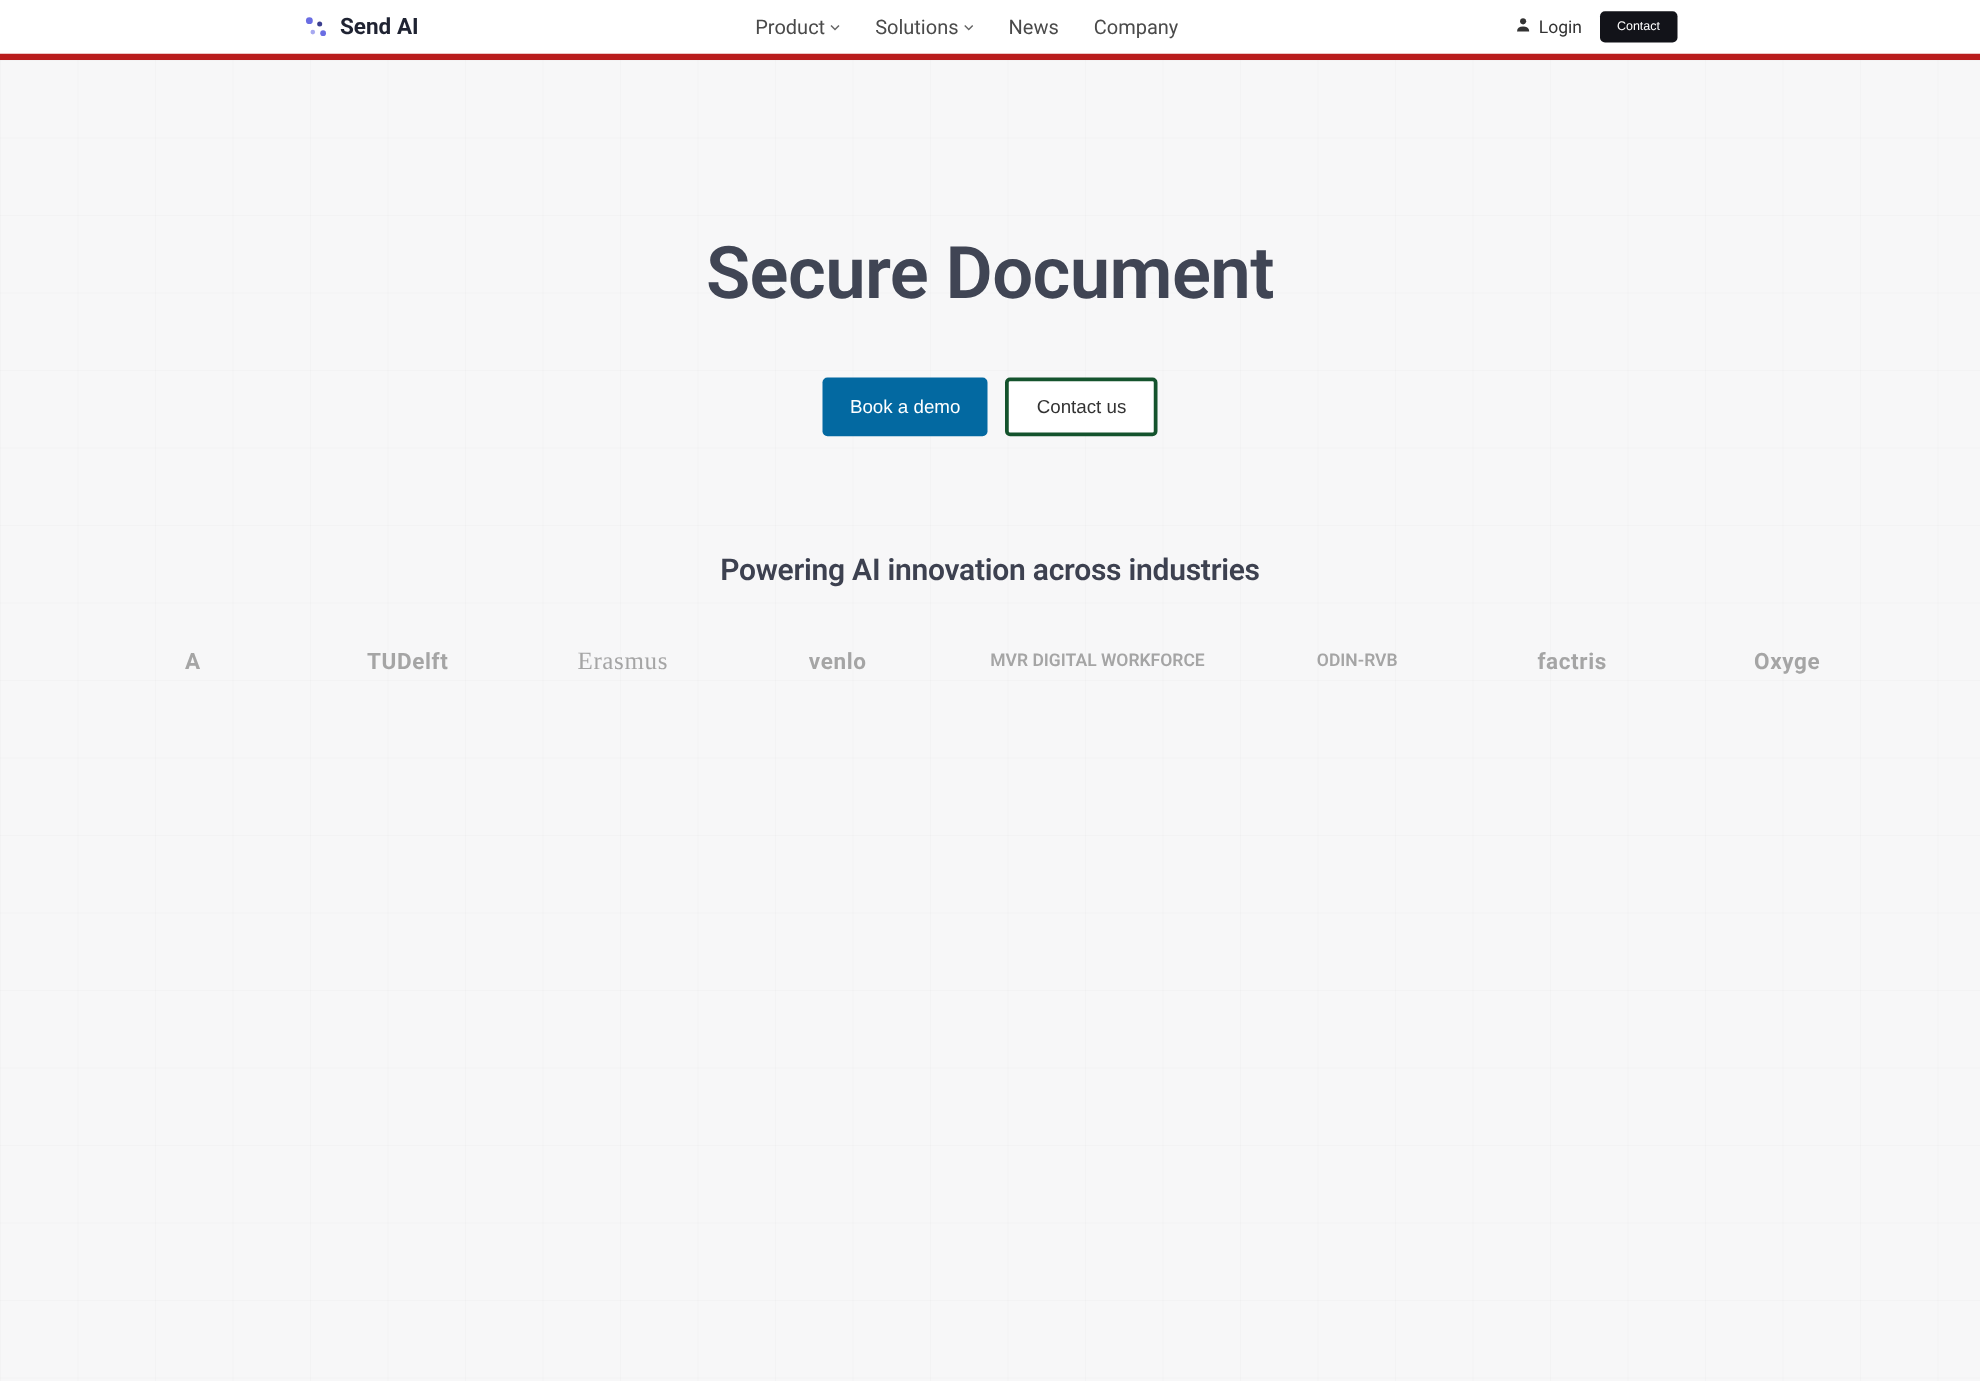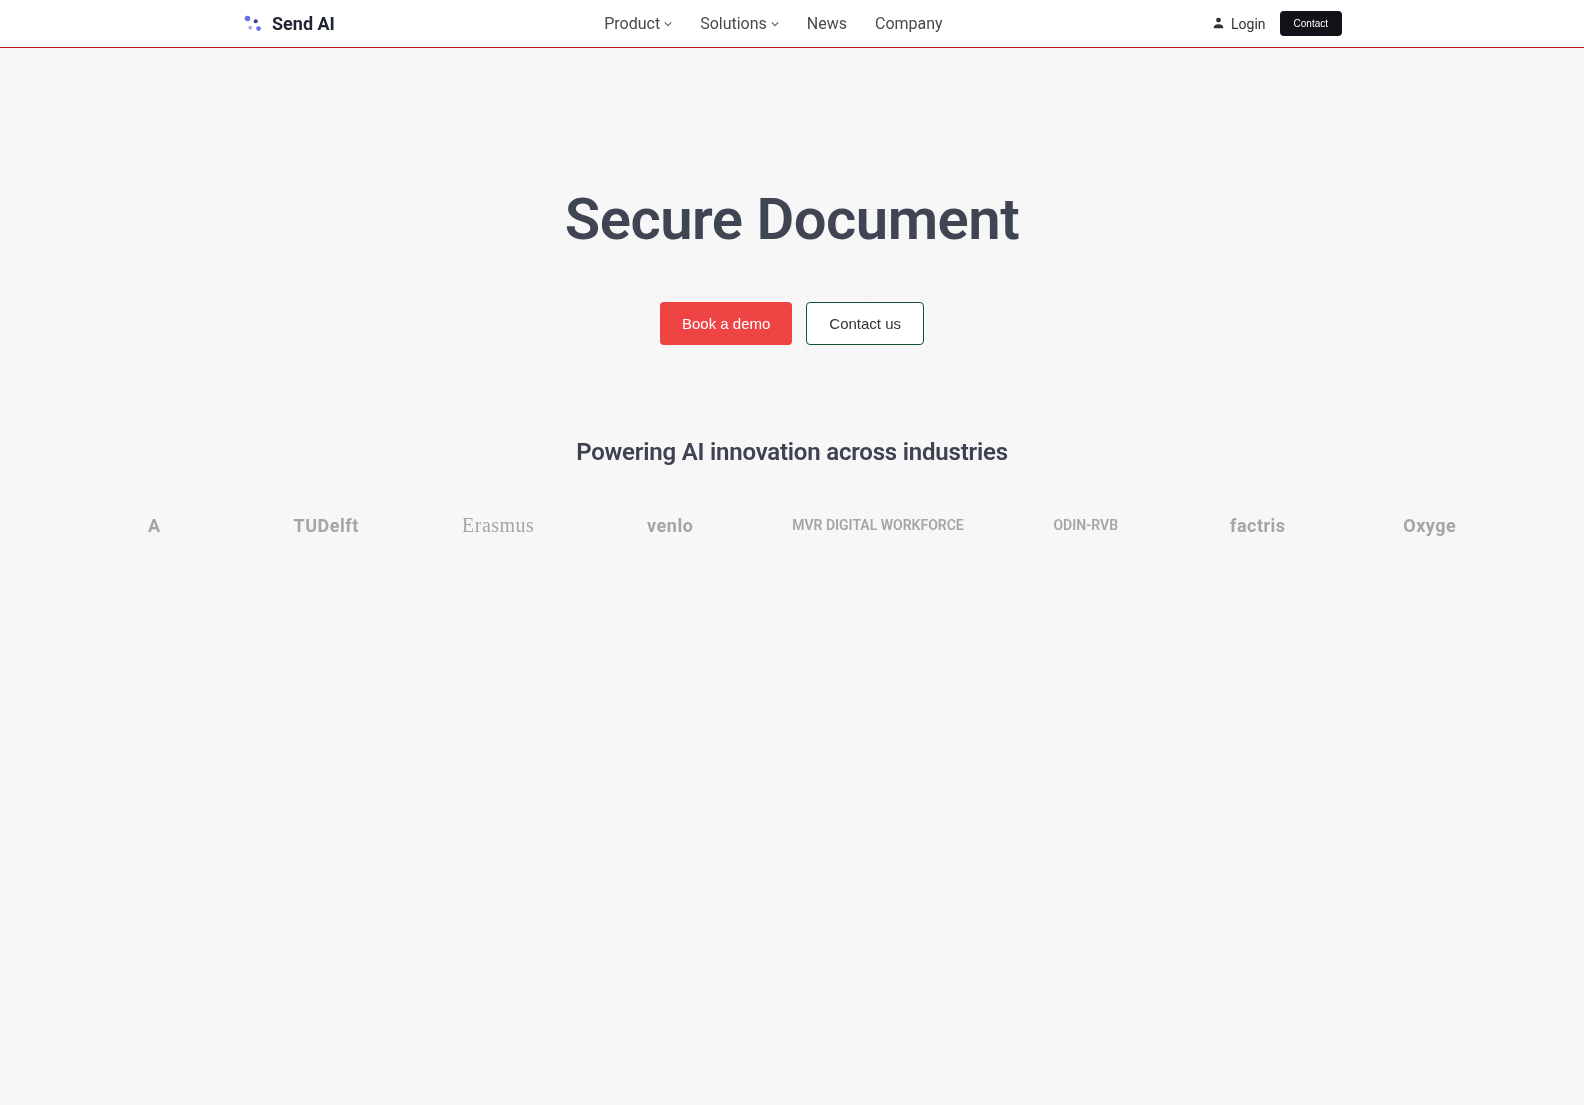--- a/index.html
+++ b/index.html
@@ -26,21 +26,21 @@
         linear-gradient(to right, rgba(0,0,0,0.015) 1px, transparent 1px),
         linear-gradient(to bottom, rgba(0,0,0,0.015) 1px, transparent 1px);
       background-size: 62px 62px;
       pointer-events: none;
       z-index: 0;
     }
     
     .header {
       background: #fff;
       height: 48px;
-      border-bottom: 1px solid #b91c1c;
+      border-bottom: 5px solid #b91c1c;
       display: flex;
       align-items: center;
       padding: 0 40px;
       position: relative;
       z-index: 2;
     }
     
     .header-inner {
       width: 100%;
       max-width: 1100px;
@@ -128,33 +128,33 @@
       color: #55585f;
       font-weight: 400;
     }
     .hero-ctas {
       margin-top: 50px;
       display: flex;
       justify-content: center;
       gap: 14px;
     }
     .btn-primary {
-      background: #ef4444;
+      background: #0369a1;
       color: #fff;
       border: none;
       padding: 12px 22px;
       font-size: 15px;
       border-radius: 4px;
       cursor: pointer;
       font-weight: 500;
     }
     .btn-secondary {
       background: #fff;
       color: #333;
-      border: 1px solid #14532d;
+      border: 3px solid #14532d;
       padding: 12px 22px;
       font-size: 15px;
       border-radius: 4px;
       cursor: pointer;
       font-weight: 500;
       text-align: center;
     }
     
     .partners {
       margin-top: 93px;

